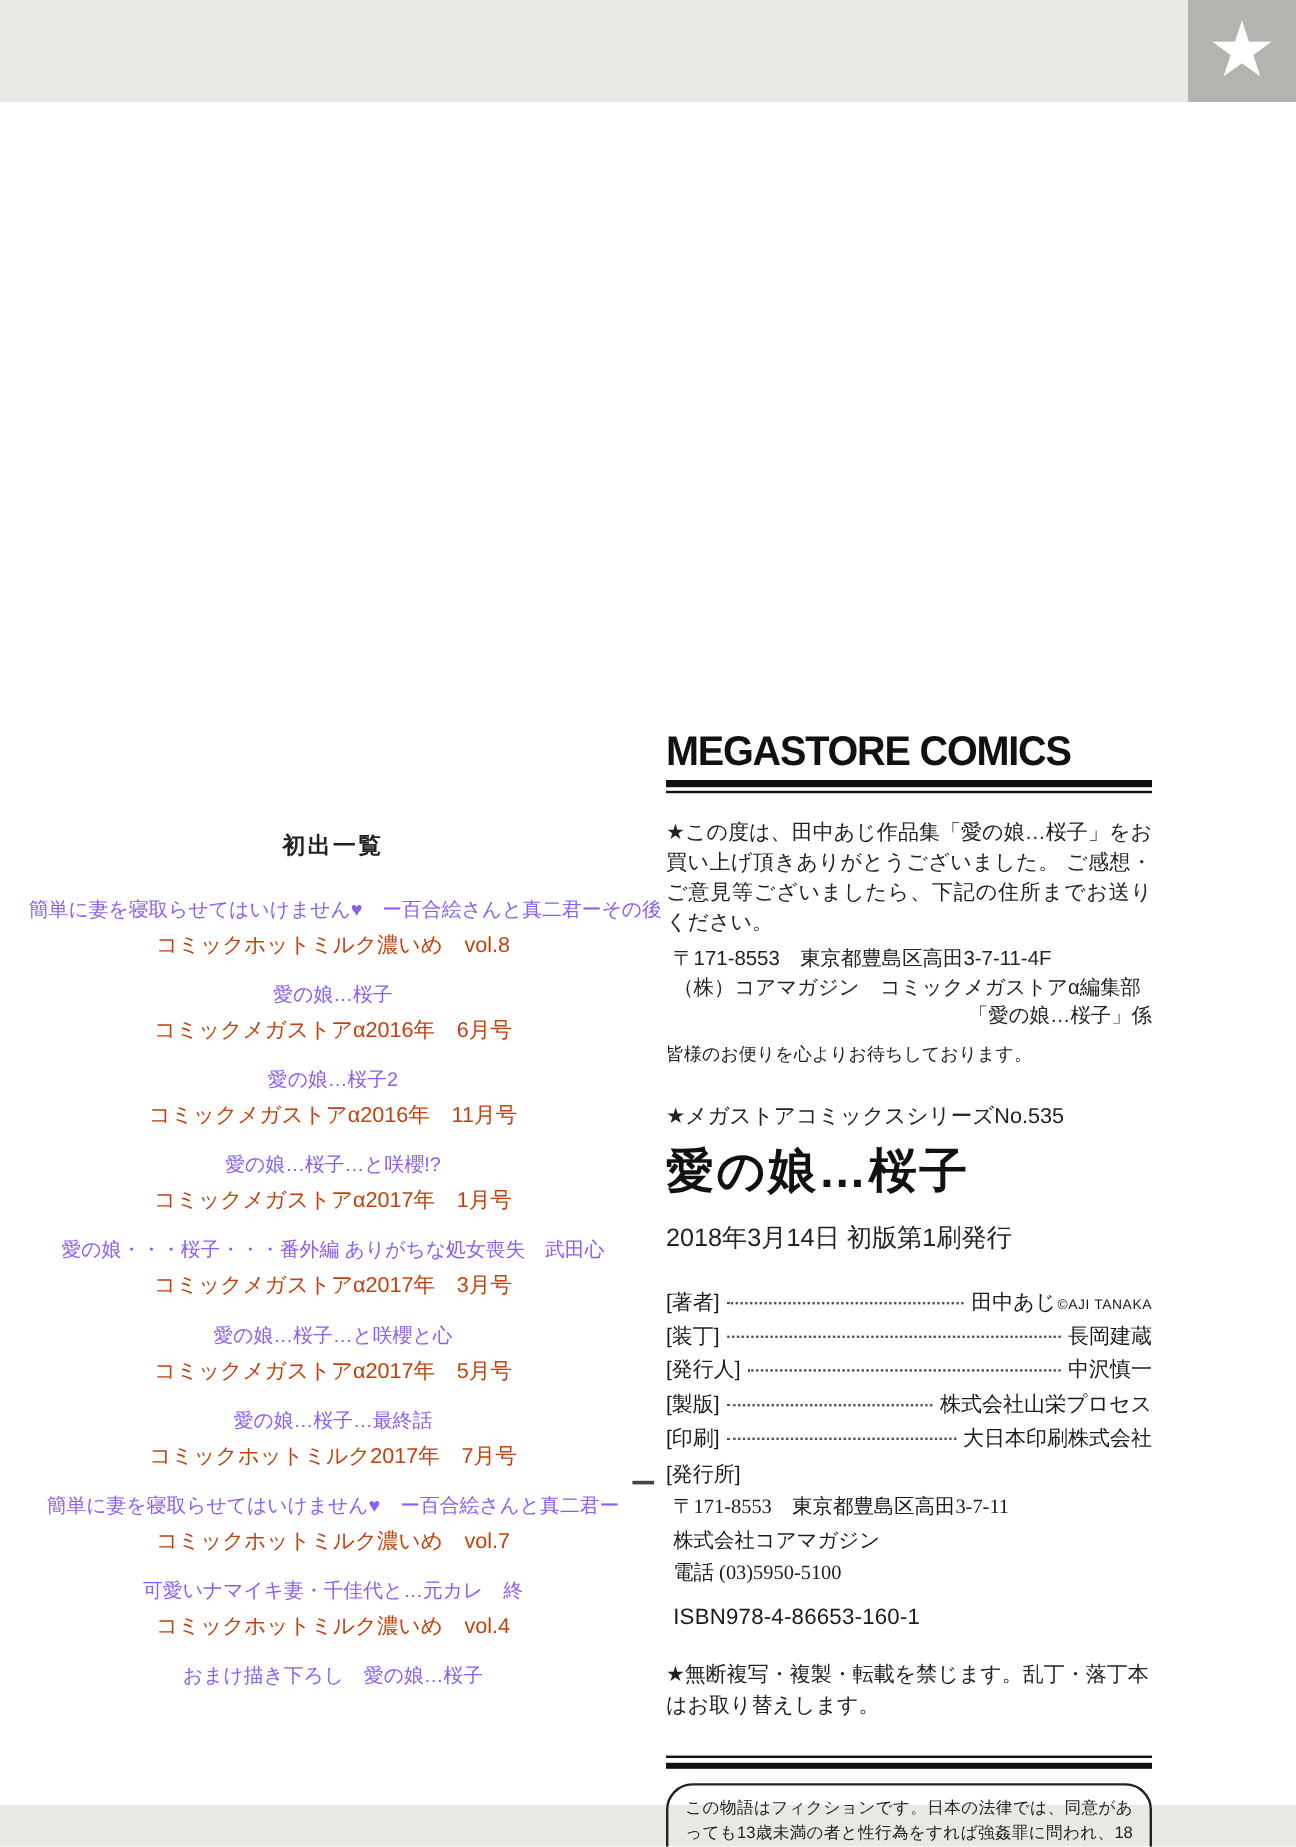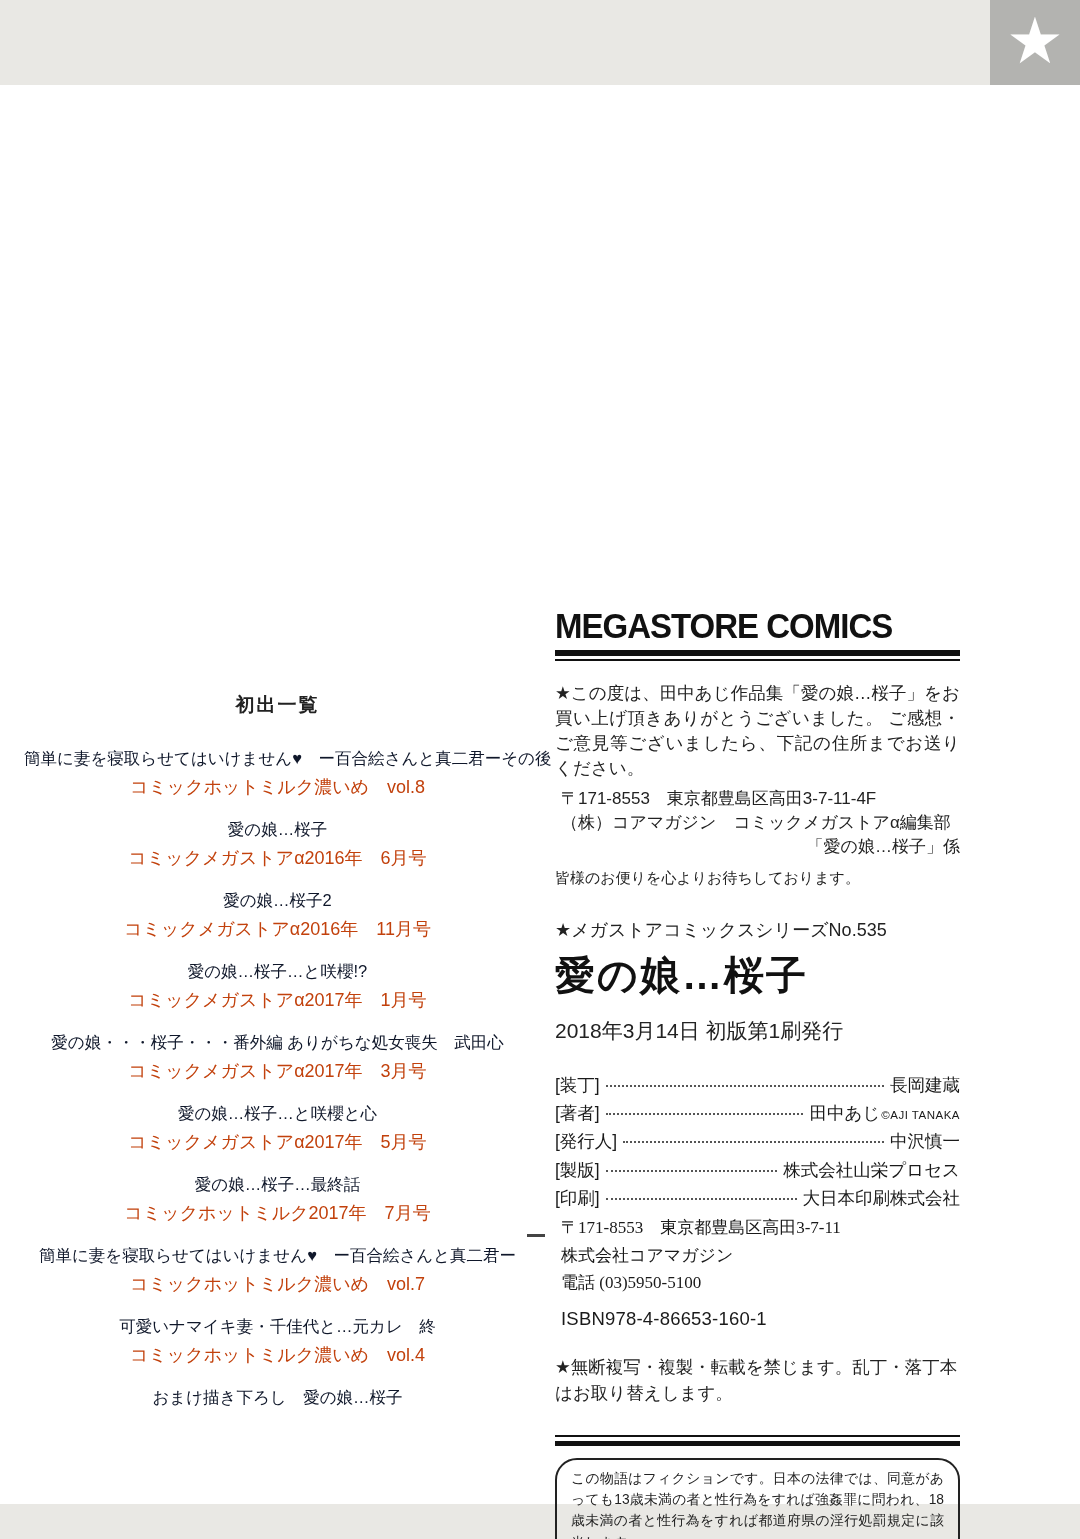--- a/index.html
+++ b/index.html
@@ -24,21 +24,21 @@
   
   .left-col{
     position:absolute;left:24px;top:692px;width:507px;
     text-align:center;
   }
   .left-col h2{
     margin:0 0 26px 0;font-size:19px;font-weight:bold;letter-spacing:2px;color:#222;
   }
   .entry{margin-bottom:13px;}
   .entry .etitle{
-    font-size:16.5px;line-height:29px;white-space:nowrap;color:#0f172a;
+    font-size:16.5px;line-height:29px;white-space:nowrap;color:#8b5cf6;
   }
   .entry .esource{
     font-size:18px;line-height:29px;white-space:nowrap;color:#c2410c;
   }
 
   
   .right-col{position:absolute;left:555px;top:608px;width:405px;color:#1a1a1a;}
 
   .logo{
     font-size:33px;font-weight:900;letter-spacing:-1px;color:#111;
@@ -158,48 +158,49 @@
     </div>
 
     <p class="await">皆様のお便りを心よりお待ちしております。</p>
 
     <p class="series">★メガストアコミックスシリーズNo.535</p>
     <h1 class="booktitle">愛の娘…桜子</h1>
     <p class="pdate">2018年3月14日 初版第1刷発行</p>
 
     <div class="credits">
       <div class="crow">
-        <span class="clabel">[装丁]</span>
-        <span class="leader"></span>
-        <span class="cvalue">長岡建蔵</span>
-      </div>
-      <div class="crow">
         <span class="clabel">[著者]</span>
         <span class="leader"></span>
         <span class="cvalue">田中あじ</span>
         <span class="csuffix">©AJI TANAKA</span>
       </div>
       <div class="crow">
+        <span class="clabel">[装丁]</span>
+        <span class="leader"></span>
+        <span class="cvalue">長岡建蔵</span>
+      </div>
+      <div class="crow">
         <span class="clabel">[発行人]</span>
         <span class="leader"></span>
         <span class="cvalue">中沢慎一</span>
       </div>
       <div class="crow">
         <span class="clabel">[製版]</span>
         <span class="leader"></span>
         <span class="cvalue">株式会社山栄プロセス</span>
       </div>
       <div class="crow">
         <span class="clabel">[印刷]</span>
         <span class="leader"></span>
         <span class="cvalue">大日本印刷株式会社</span>
       </div>
     </div>
 
     <div class="publisher">
+      <div>[発行所]</div>
       <div class="serif">〒171-8553　東京都豊島区高田3-7-11</div>
       <div class="serif">株式会社コアマガジン</div>
       <div class="serif">電話 (03)5950-5100</div>
     </div>
 
     <p class="isbn">ISBN978-4-86653-160-1</p>
 
     <p class="warning">★無断複写・複製・転載を禁じます。乱丁・落丁本はお取り替えします。</p>
 
     <div class="rule2">

